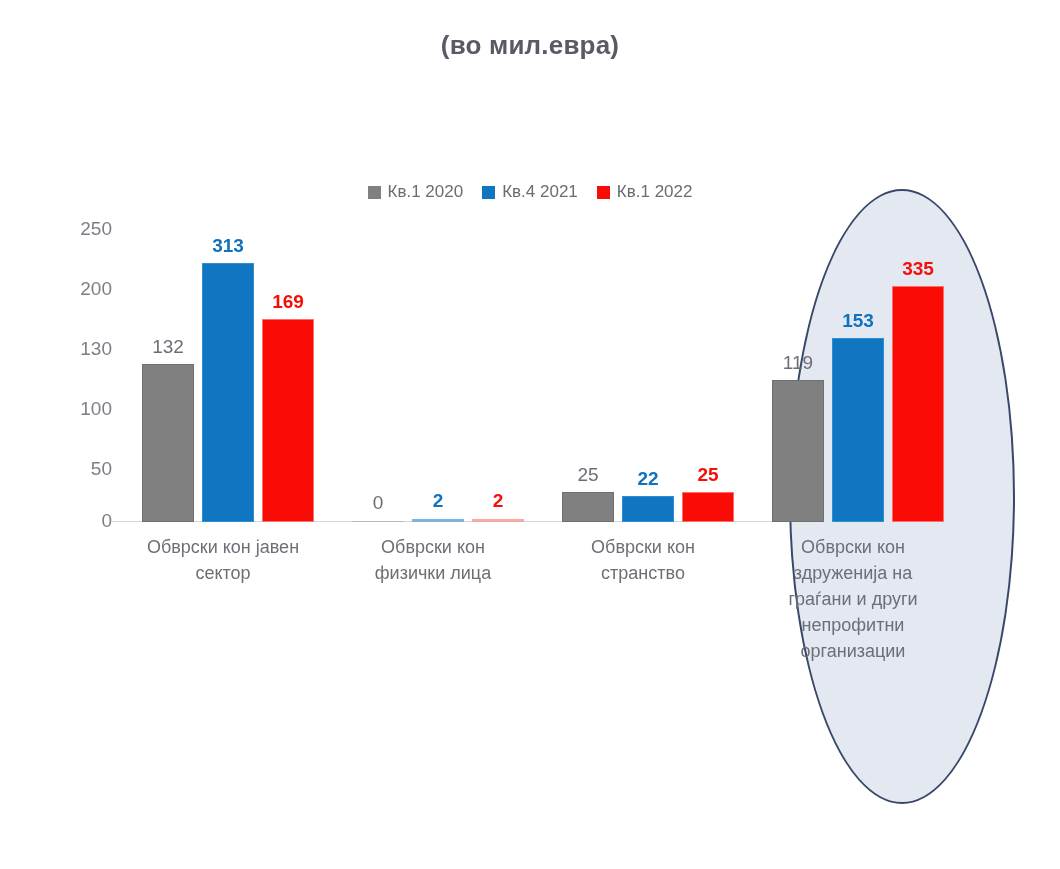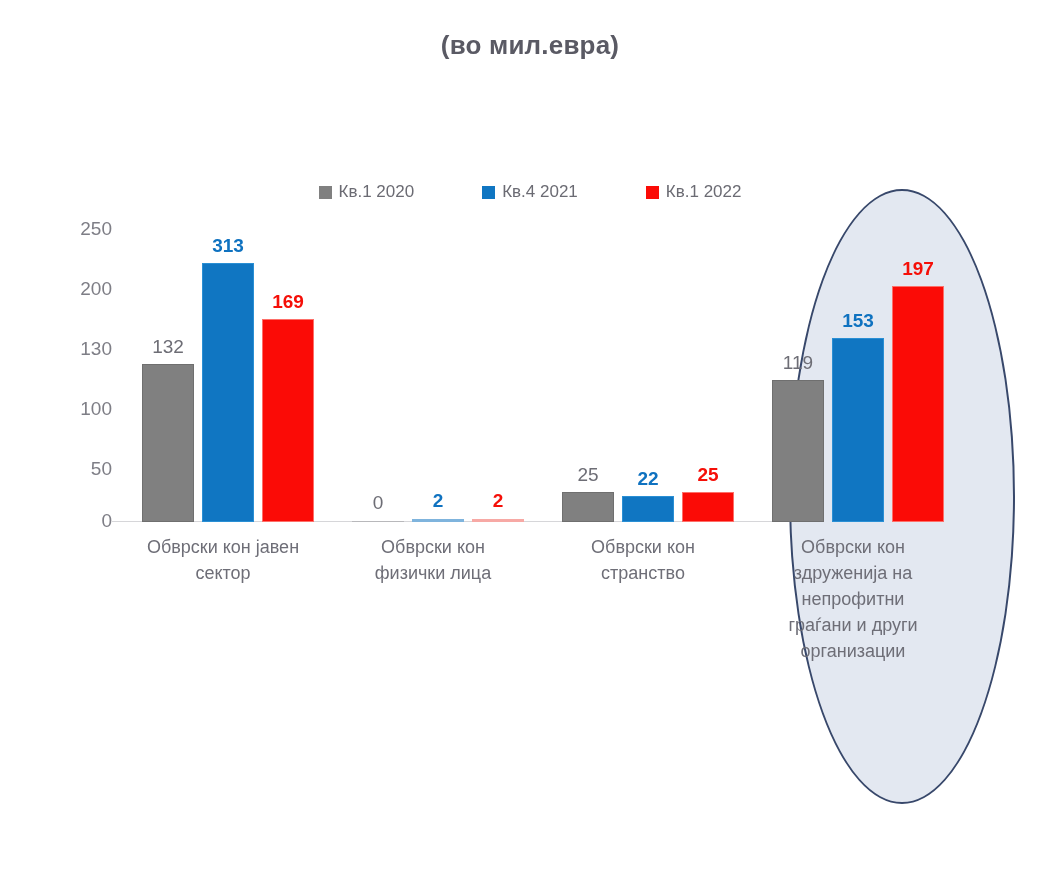--- a/index.html
+++ b/index.html
@@ -39,21 +39,21 @@
 
   
   .legend {
     position: absolute;
     left: 0;
     top: 182px;
     width: 1060px;
     display: flex;
     justify-content: center;
     align-items: center;
-    gap: 68px;
+    gap: 19px;
   }
   .legend-item {
     display: flex;
     align-items: center;
     gap: 7px;
   }
   .legend-swatch {
     width: 13px;
     height: 13px;
     display: inline-block;
@@ -252,21 +252,21 @@
     <div class="group" style="left:630px;width:210px">
       <div class="bar-slot" style="left:24px">
         <div class="bar-value gray" style="bottom:148px">119</div>
         <div class="bar gray" style="height:142px"></div>
       </div>
       <div class="bar-slot" style="left:84px">
         <div class="bar-value blue" style="bottom:190px">153</div>
         <div class="bar blue" style="height:184px"></div>
       </div>
       <div class="bar-slot" style="left:144px">
-        <div class="bar-value red" style="bottom:242px">197</div>
+        <div class="bar-value red" style="bottom:242px">335</div>
         <div class="bar red" style="height:236px"></div>
       </div>
     </div>
 
   </div>
 
   <div class="cat-labels ellipse-layer-above">
     <div class="cat-label" style="left:-4px;width:218px">
       <div>Обврски кон јавен</div>
       <div>сектор</div>
@@ -275,19 +275,19 @@
       <div>Обврски кон</div>
       <div>физички лица</div>
     </div>
     <div class="cat-label" style="left:416px;width:218px">
       <div>Обврски кон</div>
       <div>странство</div>
     </div>
     <div class="cat-label" style="left:626px;width:218px">
       <div>Обврски кон</div>
       <div>здруженија на</div>
+      <div>граѓани и други</div>
       <div>непрофитни</div>
-      <div>граѓани и други</div>
       <div>организации</div>
     </div>
   </div>
 
 </div>
 
 </body></html>

